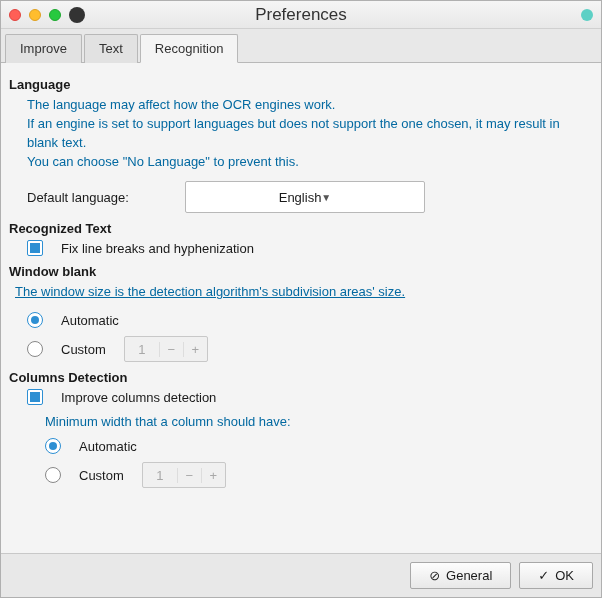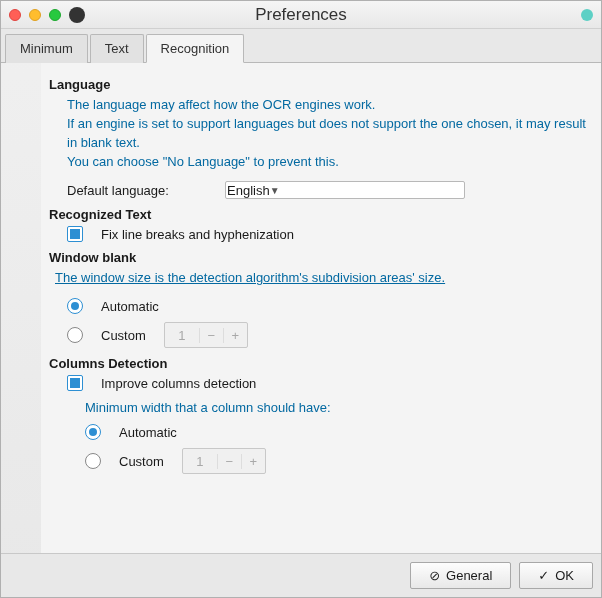--- a/index.html
+++ b/index.html
@@ -71,21 +71,20 @@
     }
     .tab.active {
       background: #f4f4f4;
       border-bottom: 1px solid #f4f4f4;
     }
     .content {
       flex: 1;
       background: #f4f4f4;
       padding: 8px 8px 4px 8px;
       overflow: auto;
-      margin-left: 40px;
     }
     .section-title {
       font-weight: bold;
       font-size: 13px;
       margin-top: 6px;
       margin-bottom: 4px;
     }
     .para {
       margin-left: 18px;
       margin-bottom: 10px;
@@ -99,25 +98,25 @@
       margin-bottom: 8px;
       gap: 18px;
     }
     .row-inner { margin-left: 36px; }
     .label-fixed { width: 140px; }
     .select {
       flex: 0 0 240px;
       background: #fff;
       border: 1px solid #b8b8b8;
       border-radius: 2px;
-      height: 18px;
+      height: 32px;
       display: flex;
       align-items: center;
       padding: 0 1px;
-      justify-content: flex-start;
+      justify-content: center;
       cursor: default;
     }
     .chev { font-size: 10px; color: #555; }
     .checkbox {
       width: 16px; height: 16px;
       border: 1px solid #2d8fd3;
       background: #fff;
       display: inline-flex;
       align-items: center;
       justify-content: center;
@@ -184,21 +183,21 @@
       <div class="wc wc-close"></div>
       <div class="wc wc-min"></div>
       <div class="wc wc-max"></div>
     </div>
     <div class="app-icon"></div>
     <div class="title-text">Preferences</div>
     <div class="status-dot"></div>
   </div>
 
   <div class="tabs">
-    <div class="tab">Minimum</div>
+    <div class="tab">Improve</div>
     <div class="tab">Text</div>
     <div class="tab active">Recognition</div>
   </div>
 
   <div class="content">
 
     <div class="group">
       <div class="section-title">Language</div>
       <div class="para">
         <div>The language may affect how the OCR engines work.</div>

